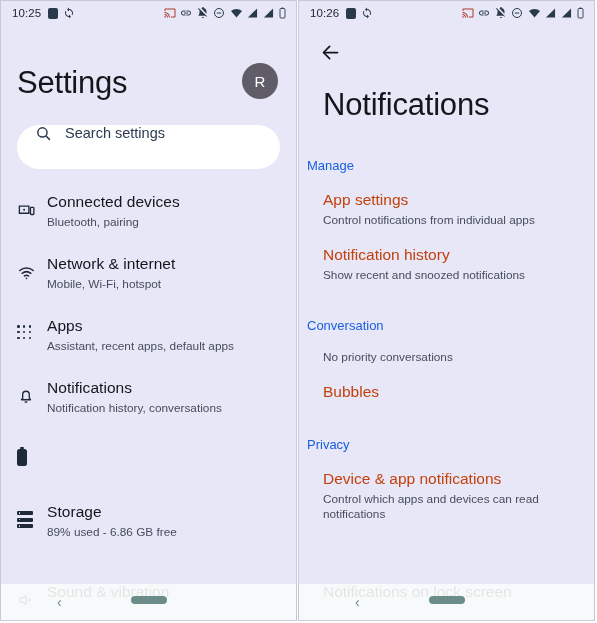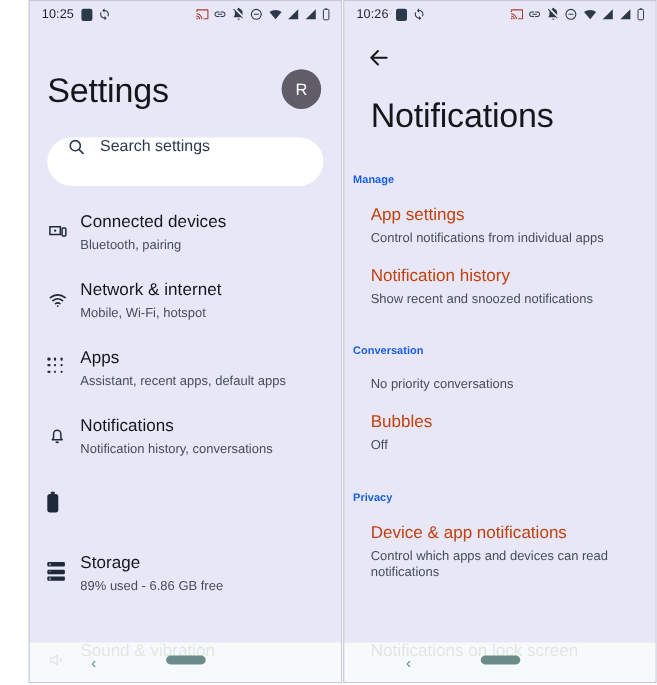--- a/index.html
+++ b/index.html
@@ -17,21 +17,21 @@
   }
   .phone {
     position: relative;
     width: 297px;
     height: 621px;
     background: #e8e7f7;
     border: 1px solid #c9c9d6;
     overflow: hidden;
     box-sizing: border-box;
   }
-  .phone.left  { margin-right: 1px; margin-left: 26px; }
+  .phone.left  { margin-right: 1px; }
 
   
   .statusbar {
     height: 24px;
     display: flex;
     align-items: center;
     padding: 0 9px 0 11px;
     box-sizing: border-box;
   }
   .clock {
@@ -167,23 +167,23 @@
   
   .backbtn {
     margin: 14px 0 0 18px;
     width: 26px; height: 26px;
     display:flex; align-items:center; justify-content:center;
     color:#15161b;
   }
   .right .page-title { margin-top: 22px; padding-left: 24px; }
 
   .section-label {
-    font-size: 10px;
+    font-size: 13px;
     color: #1a5fe0;
-    font-weight: 700;
+    font-weight: 400;
     padding-left: 8px;
     margin-top: 35px;
   }
   .nrow {
     padding: 0 24px;
     margin-top: 17px;
   }
   .nrow-title {
     font-size: 15.5px;
     color: #c2410c;
@@ -491,21 +491,20 @@
       <div class="nrow-title">Notification history</div>
       <div class="nrow-sub">Show recent and snoozed notifications</div>
     </div>
 
     <div class="section-label">Conversation</div>
     <div class="nrow">
       <div class="nrow-sub">No priority conversations</div>
     </div>
     <div class="nrow">
       <div class="nrow-title">Bubbles</div>
-      <div class="nrow-sub">Off</div>
     </div>
 
     <div class="section-label">Privacy</div>
     <div class="nrow">
       <div class="nrow-title">Device &amp; app notifications</div>
       <div class="nrow-sub">Control which apps and devices can read notifications</div>
     </div>
 
     <div class="peek">
       <div class="peek-inner">

